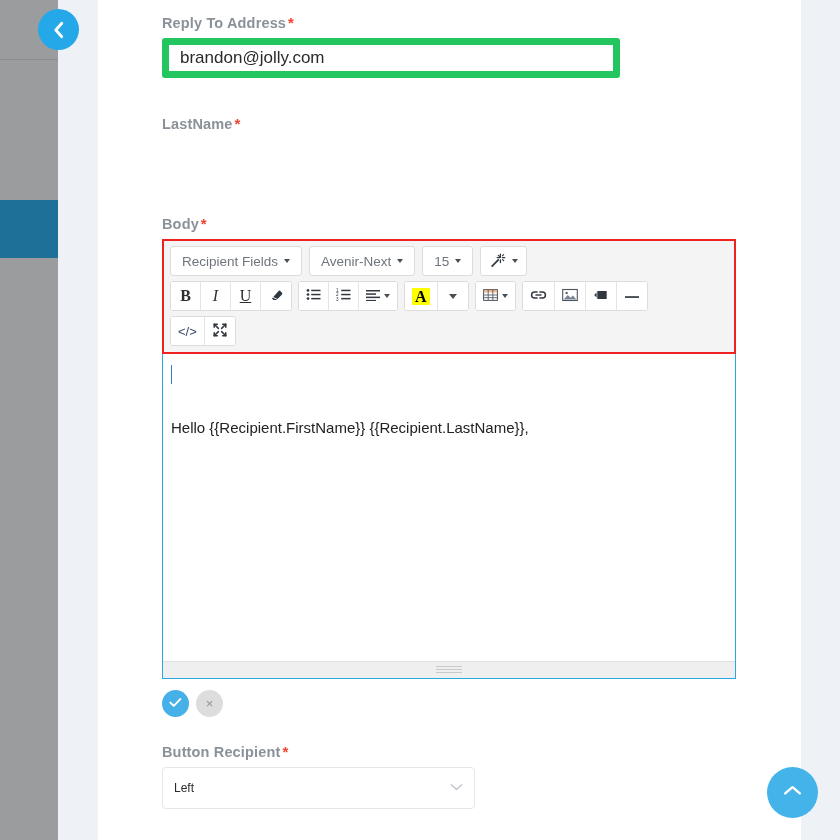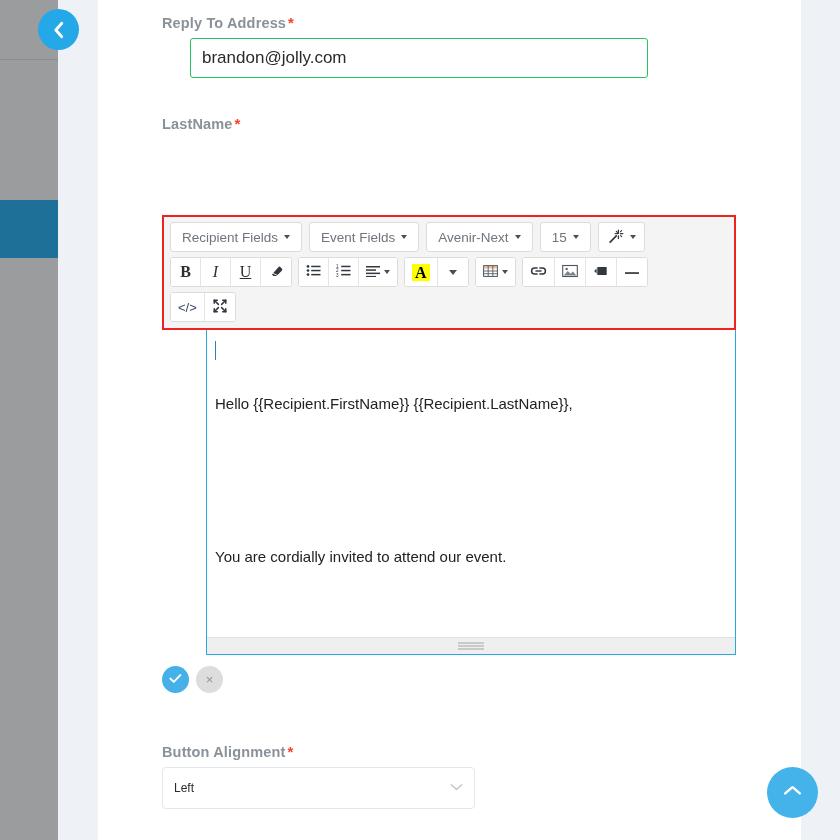--- a/index.html
+++ b/index.html
@@ -119,29 +119,28 @@
   .req {
     color: #f4422f;
     font-size: 15px;
     margin-left: 2px;
     font-weight: bold;
   }
 
   .text-input {
     width: 458px;
     height: 40px;
-    border: 1px solid #22c55e;
+    border: 7px solid #22c55e;
     border-radius: 3px;
     background: #fff;
     font-family: "Liberation Sans", sans-serif;
     font-size: 17px;
     color: #2a2a2a;
     padding: 0 11px;
     outline: none;
-    margin-left: 28px;
   }
   .text-input::placeholder { color: #b8bdc3; }
 
   .group { position: absolute; left: 0; }
   #g-reply   { top: 14px; }
   #g-subject { top: 115px; }
   #g-body    { top: 215px; }
   #g-align   { top: 743px; }
 
   
@@ -236,21 +235,20 @@
   }
 
   .editor-body {
     border: 1px solid #29a8e0;
     border-top: none;
     background: #fff;
     height: 325px;
     position: relative;
     padding: 10px 8px 0 8px;
     overflow: hidden;
-    margin-left: 44px;
   }
   .editor-text {
     font-family: "Liberation Sans", sans-serif;
     font-size: 15px;
     color: #222;
     line-height: 25.5px;
     white-space: pre-wrap;
   }
   .editor-text .spacer { display: block; height: 25px; }
   .editor-caret {
@@ -339,32 +337,29 @@
       <div class="group" id="g-reply">
         <label class="field-label"><span>Reply To Address</span><span class="req">*</span></label>
         <input class="text-input" type="text" value="brandon@jolly.com" style="">
       </div>
 
       <div class="group" id="g-subject">
         <label class="field-label"><span>LastName</span><span class="req">*</span></label>
       </div>
 
       <div class="group" id="g-body">
+        <label class="field-label"><span>Body</span><span class="req">*</span></label>
 
         <div class="editor">
 
           <div class="editor-toolbar">
 
             <div class="tb-row">
               <div class="tb-select">
                 <span>Recipient Fields</span>
-                <span class="caret caret-sm"></span>
-              </div>
-              <div class="tb-select">
-                <span>Event Fields</span>
                 <span class="caret caret-sm"></span>
               </div>
               <div class="tb-select">
                 <span>Avenir-Next</span>
                 <span class="caret caret-sm"></span>
               </div>
               <div class="tb-select">
                 <span>15</span>
                 <span class="caret caret-sm"></span>
               </div>
@@ -516,21 +511,20 @@
               </div>
             </div>
 
           </div>
 
           <div class="editor-body">
             <div class="editor-caret"></div>
             <div class="editor-text">
               <div>Hello {{Recipient.FirstName}} {{Recipient.LastName}},</div>
               <span class="spacer"></span>
-              <div>You are cordially invited to attend our event.</div>
               <span class="spacer"></span>
               
               
               
               
               
             </div>
             <div class="editor-statusbar">
               <div class="resize-grip"></div>
             </div>
@@ -546,21 +540,21 @@
               </svg>
             </span>
           </button>
           <button class="circ-btn circ-cancel">
             <span>×</span>
           </button>
         </div>
       </div>
 
       <div class="group" id="g-align">
-        <label class="field-label"><span>Button Alignment</span><span class="req">*</span></label>
+        <label class="field-label"><span>Button Recipient</span><span class="req">*</span></label>
         <div class="select-wrap">
           <div class="select-box">
             <span>Left</span>
           </div>
           <span class="select-chevron">
             <svg width="13" height="8" viewBox="0 0 13 8">
               <path d="M1.2 1.6 L6.5 6.2 L11.8 1.6" fill="none" stroke="#c3c8cf" stroke-width="1.4" stroke-linecap="round" stroke-linejoin="round"></path>
             </svg>
           </span>
         </div>

